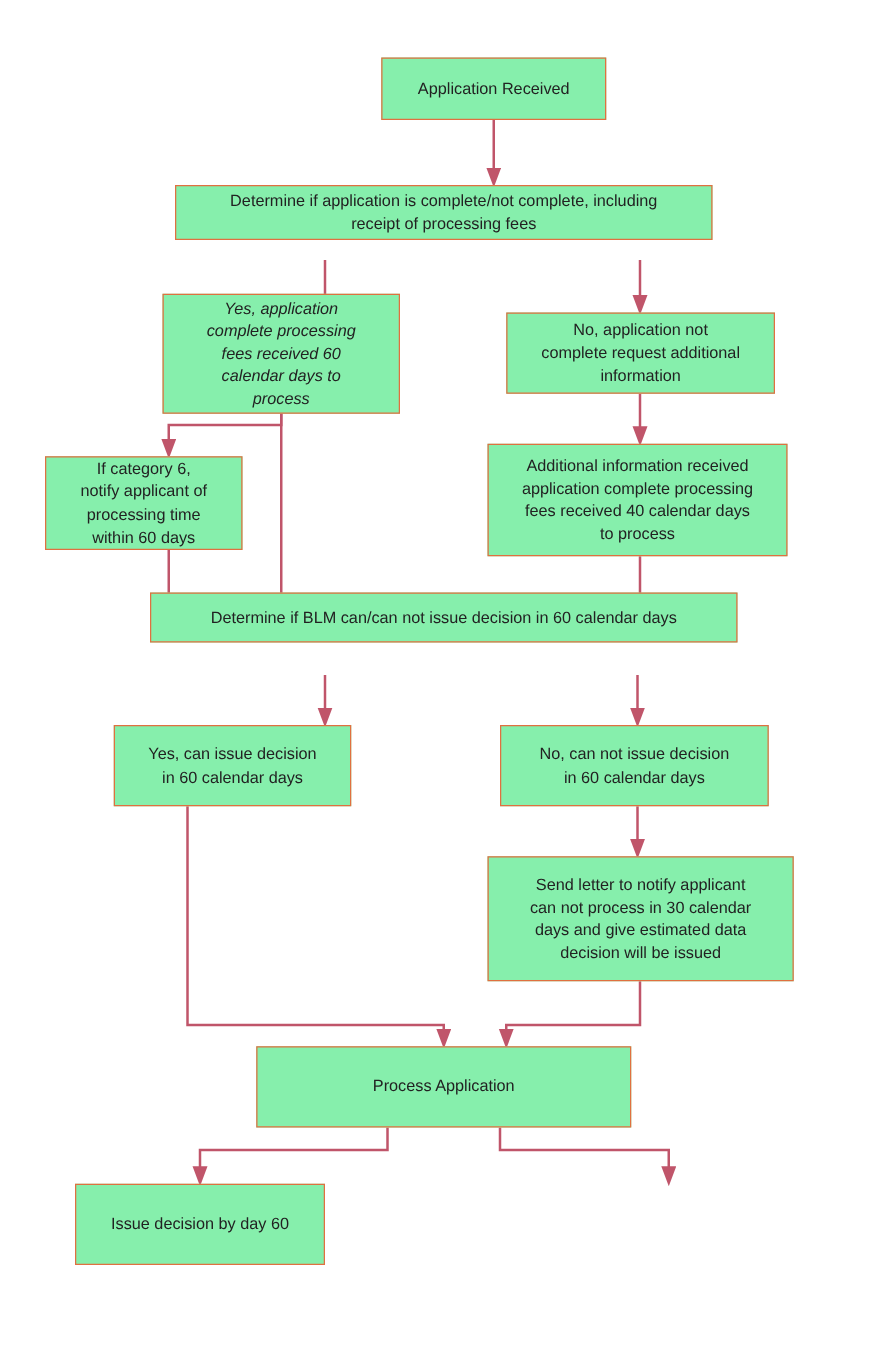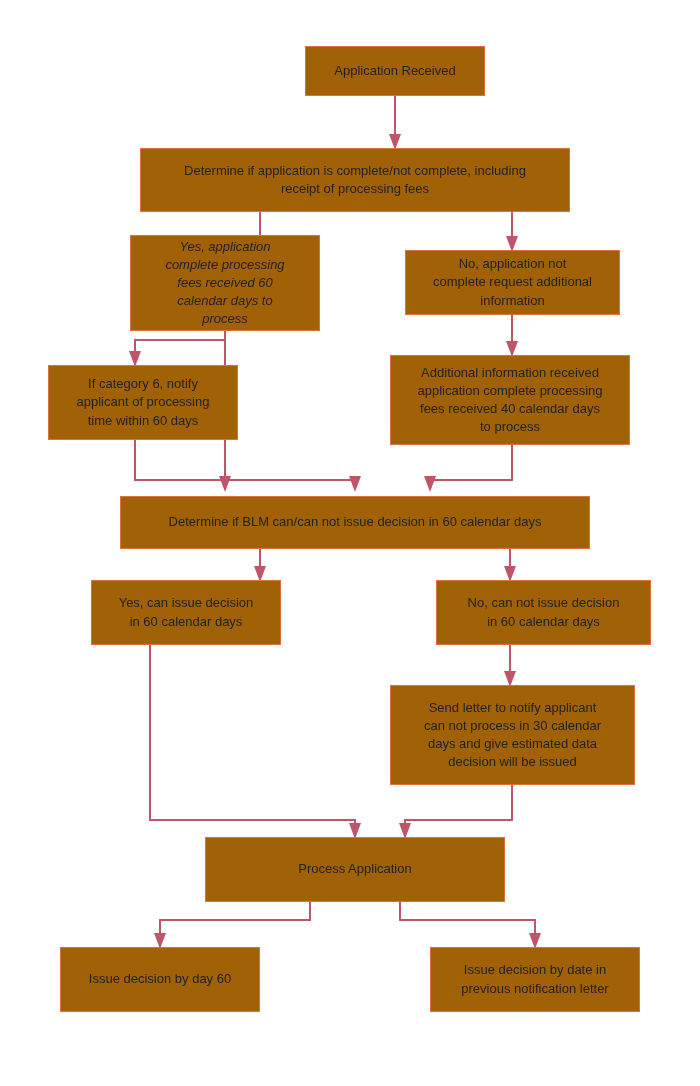--- a/index.html
+++ b/index.html
@@ -12,21 +12,21 @@
       position: relative;
       overflow-x: hidden;
     }
     .flowchart {
       position: relative;
       width: 700px;
       min-height: 1086px;
     }
     .box {
       position: absolute;
-      background: #a16207;
+      background: #86efac;
       border: 1.5px solid #e07040;
       text-align: center;
       display: flex;
       align-items: center;
       justify-content: center;
       padding: 8px 26px;
       line-height: 1.4;
       color: #222;
       font-size: 13px;
     }
@@ -86,61 +86,58 @@
 
     <polyline class="arrow-line" points="310,902 310,920 160,920 160,945"></polyline>
 
     <polyline class="arrow-line" points="400,902 400,920 535,920 535,945"></polyline>
   </svg>
 
   <div class="box" style="left:305px; top:46px; width:180px; height:50px;">
     <span>Application Received</span>
   </div>
 
-  <div class="box" style="left:140px; top:148px; width:430px; height:64px;">
+  <div class="box" style="left:140px; top:148px; width:430px; height:44px;">
     <span>Determine if application is complete/not complete, including receipt of processing fees</span>
   </div>
 
   <div class="box" style="left:130px; top:235px; width:190px; height:96px;font-style:italic;">
     <span>Yes, application complete processing fees received 60 calendar days to process</span>
   </div>
 
   <div class="box" style="left:405px; top:250px; width:215px; height:65px;align-items:center;">
     <span>No, application not complete request additional information</span>
   </div>
 
-  <div class="box" style="left:48px; top:365px; width:190px; height:75px;">
+  <div class="box" style="left:36px; top:365px; width:158px; height:75px;">
     <span>If category 6, notify applicant of processing time within 60 days</span>
   </div>
 
   <div class="box" style="left:390px; top:355px; width:240px; height:90px;">
     <span>Additional information received application complete processing fees received 40 calendar days to process</span>
   </div>
 
-  <div class="box" style="left:120px; top:496px; width:470px; height:53px;">
+  <div class="box" style="left:120px; top:474px; width:470px; height:40px;">
     <span>Determine if BLM can/can not issue decision in 60 calendar days</span>
   </div>
 
   <div class="box" style="left:55px; top:580px; width:190px; height:65px;margin-left:36px;">
     <span>Yes, can issue decision in 60 calendar days</span>
   </div>
 
-  <div class="box" style="left:400px; top:580px; width:215px; height:65px;margin-left:36px;">
+  <div class="box" style="left:400px; top:580px; width:215px; height:65px;">
     <span>No, can not issue decision in 60 calendar days</span>
   </div>
 
   <div class="box" style="left:390px; top:685px; width:245px; height:100px;">
     <span>Send letter to notify applicant can not process in 30 calendar days and give estimated data decision will be issued</span>
   </div>
 
   <div class="box" style="left:205px; top:837px; width:300px; height:65px;">
     <span>Process Application</span>
   </div>
 
   <div class="box" style="left:60px; top:947px; width:200px; height:65px;">
     <span>Issue decision by day 60</span>
   </div>
 
-  <div class="box" style="left:430px; top:947px; width:210px; height:65px;">
-    <span>Issue decision by date in previous notification letter</span>
-  </div>
 
 </div>
 
 </body></html>

